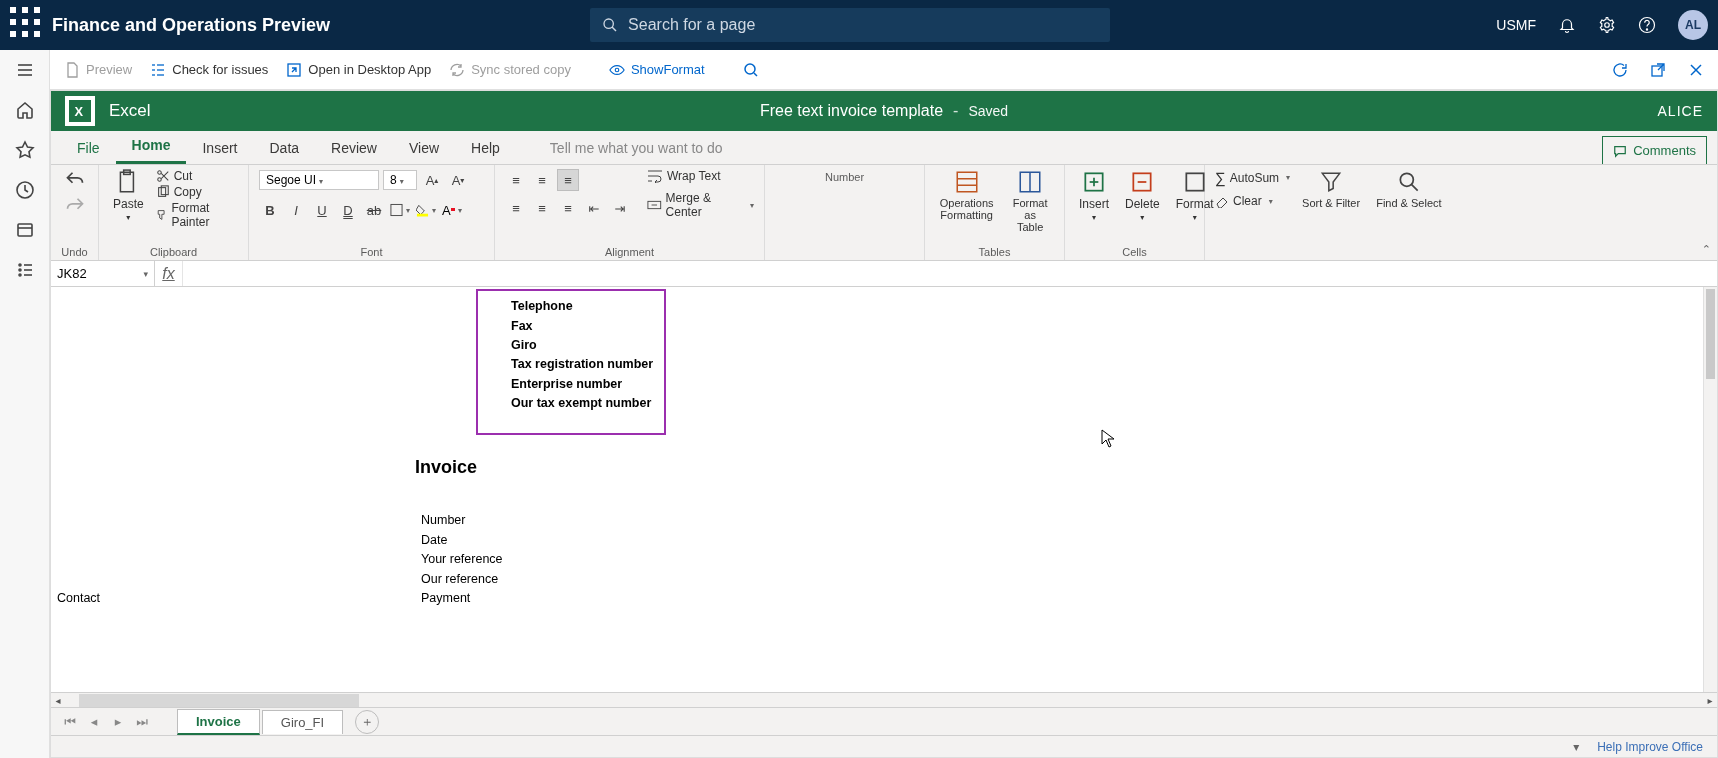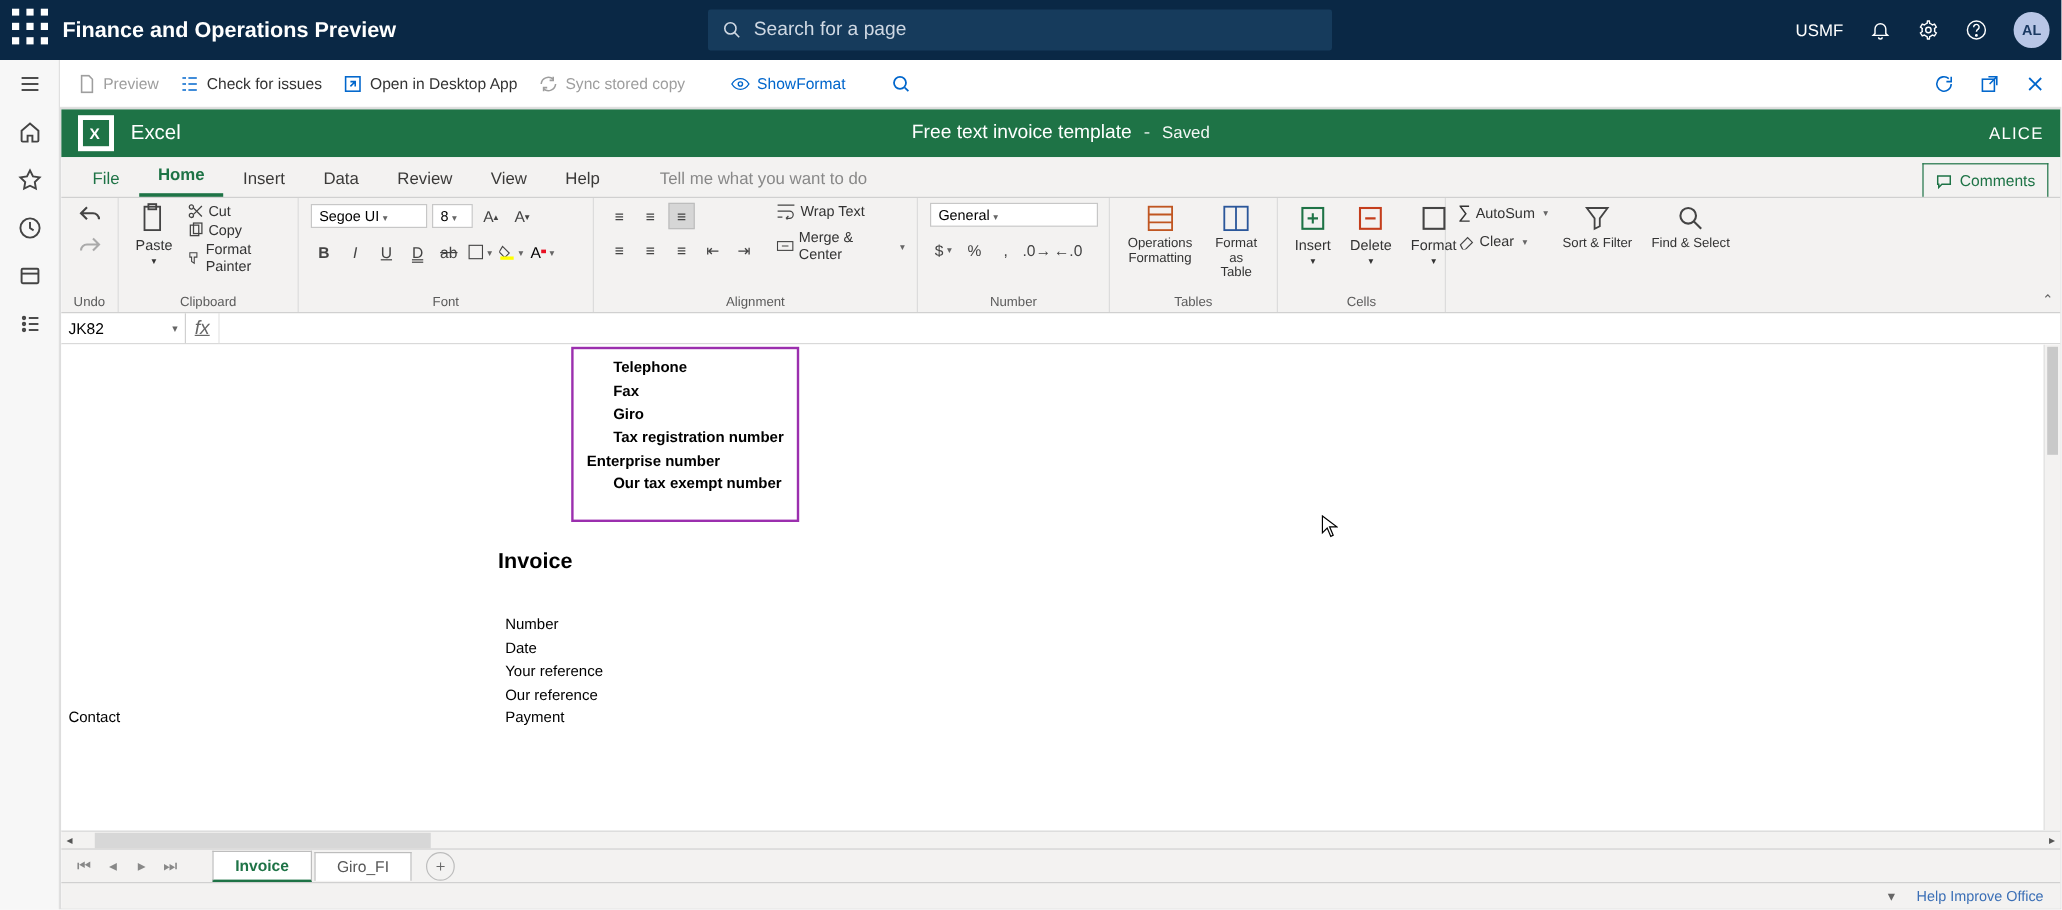--- a/index.html
+++ b/index.html
@@ -57,21 +57,21 @@
 .ribbon { height:96px; background:#f3f2f1; display:flex; border-bottom:1px solid #d0d0d0; position:relative;}
 .group { border-right:1px solid #dcdcdc; padding:4px 10px 2px; display:flex; flex-direction:column; justify-content:space-between; }
 .group .gc { display:flex; align-items:flex-start; gap:8px; }
 .group .gl { text-align:center; font-size:11px; color:#5b5b5b; padding-top:2px; }
 .ribbtn { width:20px;height:20px;display:inline-flex;align-items:center;justify-content:center;color:#444;font-size:13px;cursor:pointer; }
 .vstack { display:flex; flex-direction:column; gap:2px; font-size:12px; color:#333;}
 .vstack .row { display:flex; align-items:center; gap:4px; cursor:pointer;}
 .bigbtn { display:flex; flex-direction:column; align-items:center; font-size:12px; color:#333; cursor:pointer; gap:2px; padding:0 4px;}
 .bigbtn svg{width:26px;height:26px;}
 .fontbox, .sizebox { border:1px solid #c7c7c7; background:#fff; font-size:12px; padding:2px 6px; }
-.fontbox{width:97px;} .sizebox{width:34px;}
+.fontbox{width:120px;} .sizebox{width:34px;}
 .togrow { display:flex; gap:4px; }
 .tog { width:22px;height:22px;border:1px solid transparent; display:flex;align-items:center;justify-content:center;font-size:13px;color:#444;cursor:pointer;}
 .tog.sel{background:#d6d6d6;border-color:#bdbdbd;}
 .dd::after{content:"▾"; font-size:8px; margin-left:3px; color:#666;}
 .collapse { position:absolute; right:6px; bottom:4px; font-size:11px; color:#666; cursor:pointer;}
 
 
 .fbar { height:26px; display:flex; align-items:stretch; border-bottom:1px solid #d0d0d0; background:#fff; }
 .fbar .namebox { width:104px; border-right:1px solid #d0d0d0; padding:2px 6px; font-size:13px; display:flex; align-items:center; justify-content:space-between;}
 .fbar .namebox .ar{font-size:9px;color:#666;}
@@ -421,30 +421,20 @@
                     <path d="M5 7h6"></path>
                   </svg>
                   <span>Merge &amp; Center</span>
                 </div>
             </div>
           </div>
           <div class="gl">Alignment</div>
         </div>
 
         <div class="group" style="width:160px">
-          <div class="gc" style="flex-direction:column;gap:8px">
-            <div class="fontbox dd" style="width:140px">General</div>
-            <div class="togrow">
-              <div class="tog dd">$</div>
-              <div class="tog">%</div>
-              <div class="tog">,</div>
-              <div class="tog">.0→</div>
-              <div class="tog">←.0</div>
-            </div>
-          </div>
           <div class="gl">Number</div>
         </div>
 
         <div class="group" style="width:140px">
           <div class="gc">
             <div class="bigbtn">
                 <svg viewBox="0 0 24 24" fill="none" stroke="#c05621" stroke-width="1.4">
                   <rect x="3" y="3" width="18" height="18"></rect>
                   <line x1="3" y1="9" x2="21" y2="9"></line>
                   <line x1="3" y1="15" x2="21" y2="15"></line>
@@ -536,21 +526,21 @@
       <div class="grid">
         <div class="vsb">
             <div class="thmb"></div>
           </div>
 
         <div class="selbox" style="left:425px;top:2px;width:190px;height:146px"></div>
         <div class="lab cellbold" style="left:460px;top:12px">Telephone</div>
         <div class="lab cellbold" style="left:460px;top:32px">Fax</div>
         <div class="lab cellbold" style="left:460px;top:51px">Giro</div>
         <div class="lab cellbold" style="left:460px;top:70px">Tax registration number</div>
-        <div class="lab cellbold" style="left:438px;top:90px">Enterprise number</div>
+        <div class="lab cellbold" style="left:460px;top:90px">Enterprise number</div>
         <div class="lab cellbold" style="left:460px;top:109px">Our tax exempt number</div>
 
         <div class="lab invoiceTitle" style="left:364px;top:170px">Invoice</div>
 
         <div class="lab cellreg" style="left:370px;top:226px">Number</div>
         <div class="lab cellreg" style="left:370px;top:246px">Date</div>
         <div class="lab cellreg" style="left:370px;top:265px">Your reference</div>
         <div class="lab cellreg" style="left:370px;top:285px">Our reference</div>
         <div class="lab cellreg" style="left:370px;top:304px">Payment</div>
 

